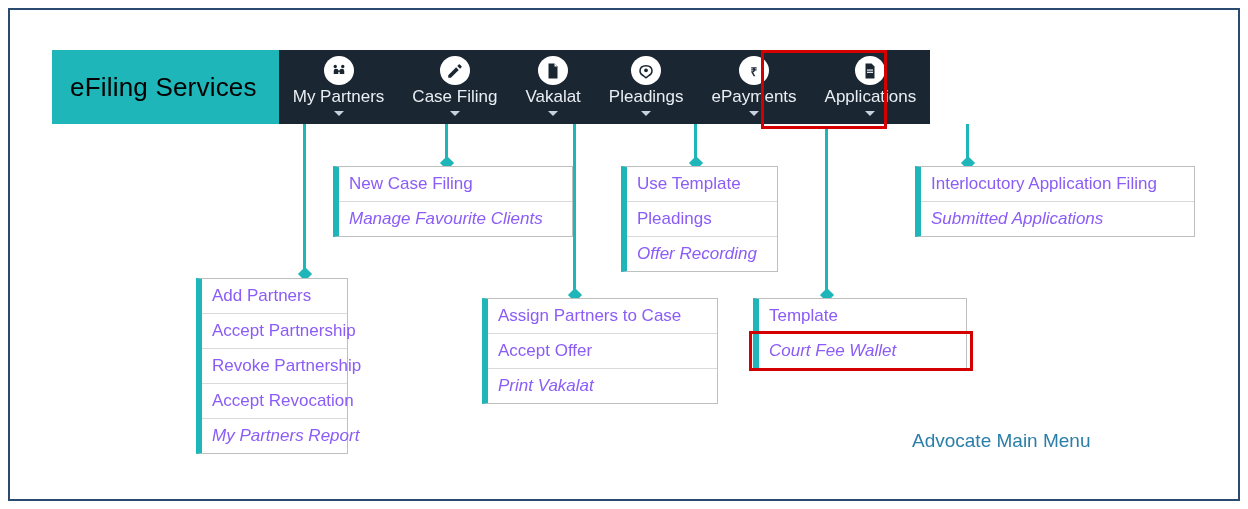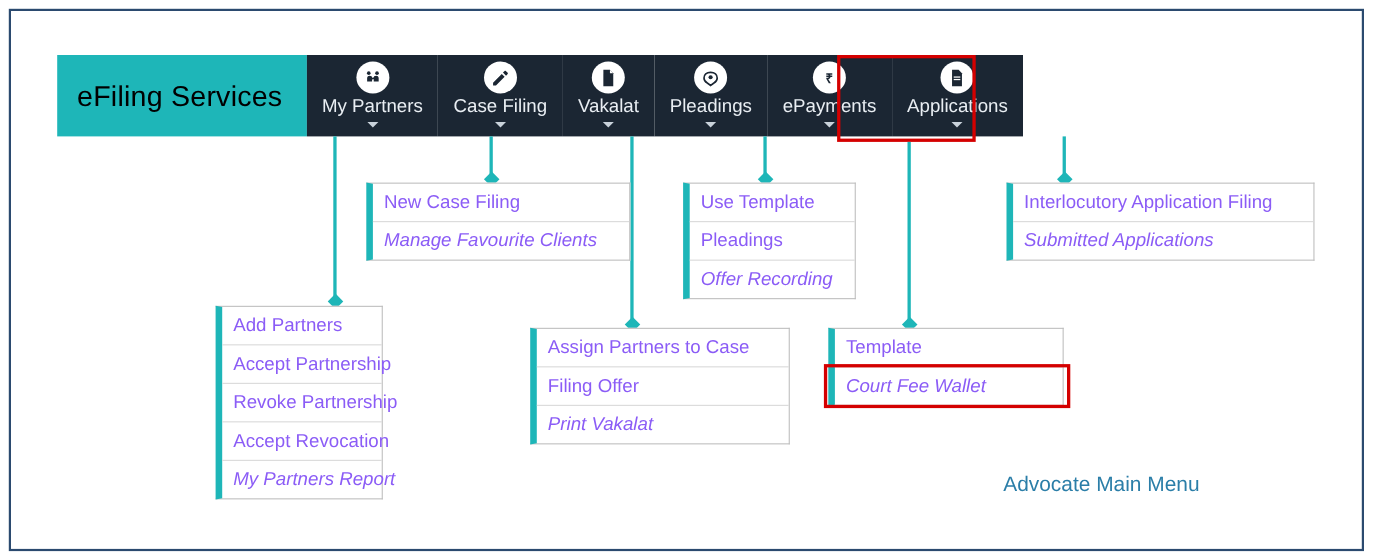--- a/index.html
+++ b/index.html
@@ -220,21 +220,21 @@
   <div class="dropdown-item">My Partners Report</div>
 </div>
 
 <div class="dropdown" style="left:333px; top:166px; width:240px;">
   <div class="dropdown-item">New Case Filing</div>
   <div class="dropdown-item">Manage Favourite Clients</div>
 </div>
 
 <div class="dropdown" style="left:450px; top:298px; width:236px;margin-left:32px;">
   <div class="dropdown-item">Assign Partners to Case</div>
-  <div class="dropdown-item">Filing Offer</div>
+  <div class="dropdown-item">Accept Offer</div>
   <div class="dropdown-item">Print Vakalat</div>
 </div>
 
 <div class="dropdown" style="left:621px; top:166px; width:157px;">
   <div class="dropdown-item">Use Template</div>
   <div class="dropdown-item">Pleadings</div>
   <div class="dropdown-item">Offer Recording</div>
 </div>
 
 <div class="dropdown" style="left:753px; top:298px; width:214px;">

